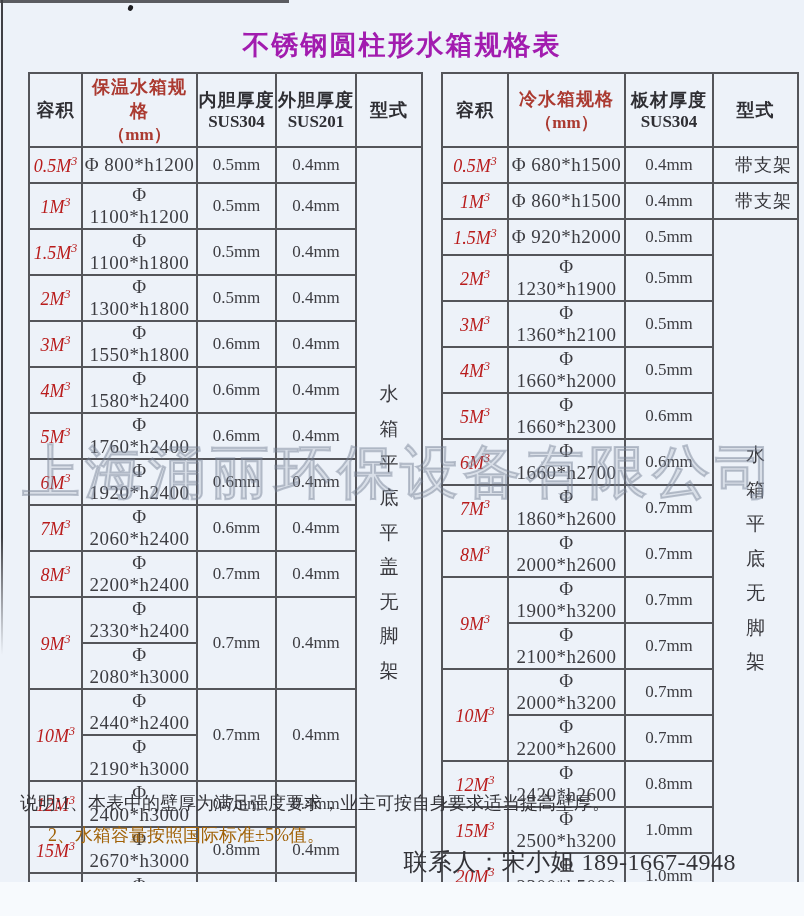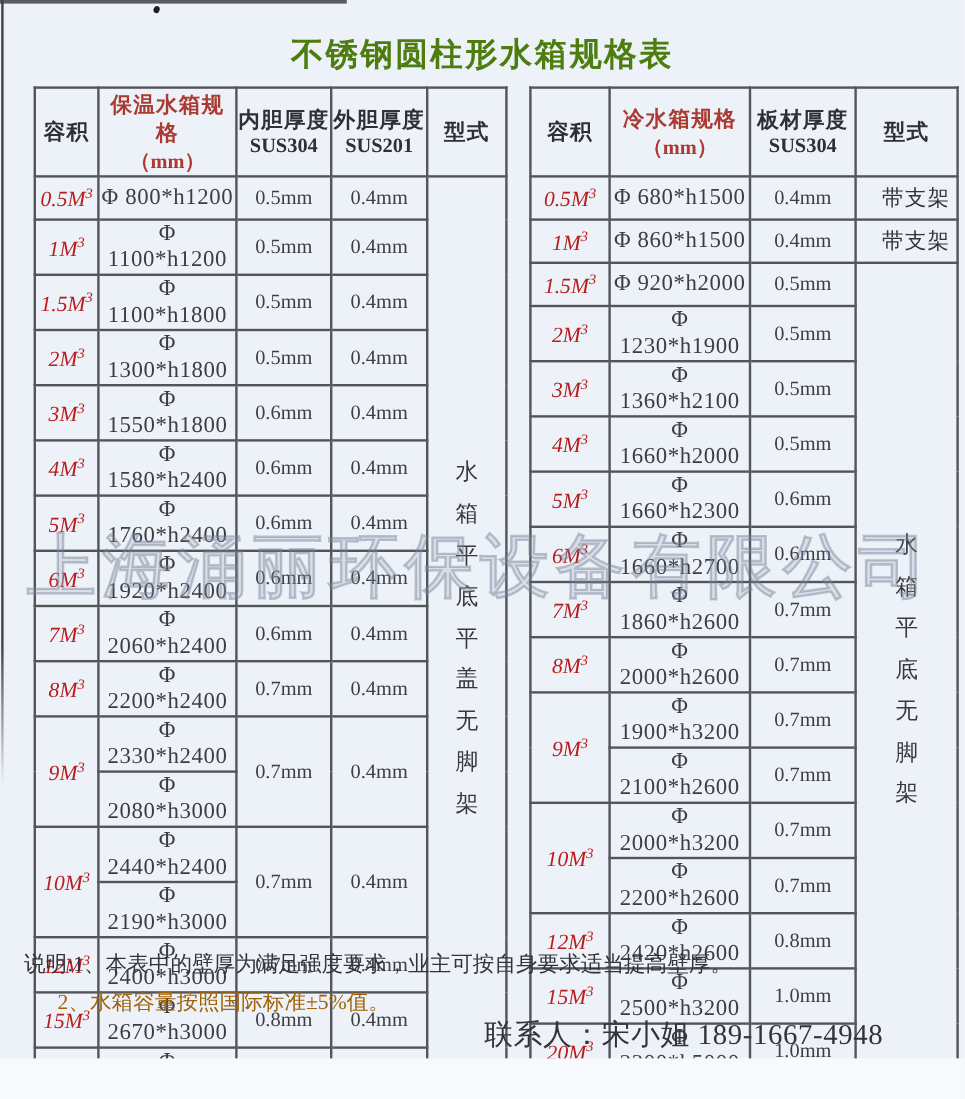--- a/index.html
+++ b/index.html
@@ -9,21 +9,21 @@
     background:#edf2f9;
     color:#3a3a3f;
   }
   #page::after{ 
     content:"";position:absolute;left:0;bottom:0;width:100%;height:34px;
     background:#f7fafd;pointer-events:none;
   }
   .title{
     position:absolute;top:27px;left:0;width:100%;
     text-align:center;font-size:27px;font-weight:bold;letter-spacing:2px;
-    color:#4d7c0f;
+    color:#a21caf;
   }
   
   .art-topline{position:absolute;left:0;top:0;width:289px;height:3px;background:#4e4f54;opacity:.92;}
   .art-leftline{position:absolute;left:1px;top:0;width:2px;height:655px;
     background:linear-gradient(#404045 82%,rgba(64,64,69,0));}
   .art-dot{position:absolute;left:128px;top:5px;width:5px;height:6px;background:#1d1d21;border-radius:50%;transform:rotate(20deg);}
   
   .spec-table{position:absolute;border-collapse:collapse;table-layout:fixed;}
   .spec-table.left{left:28px;top:72px;width:393px;height:694px;}
   .spec-table.right{left:441px;top:72px;width:356px;height:698px;}

